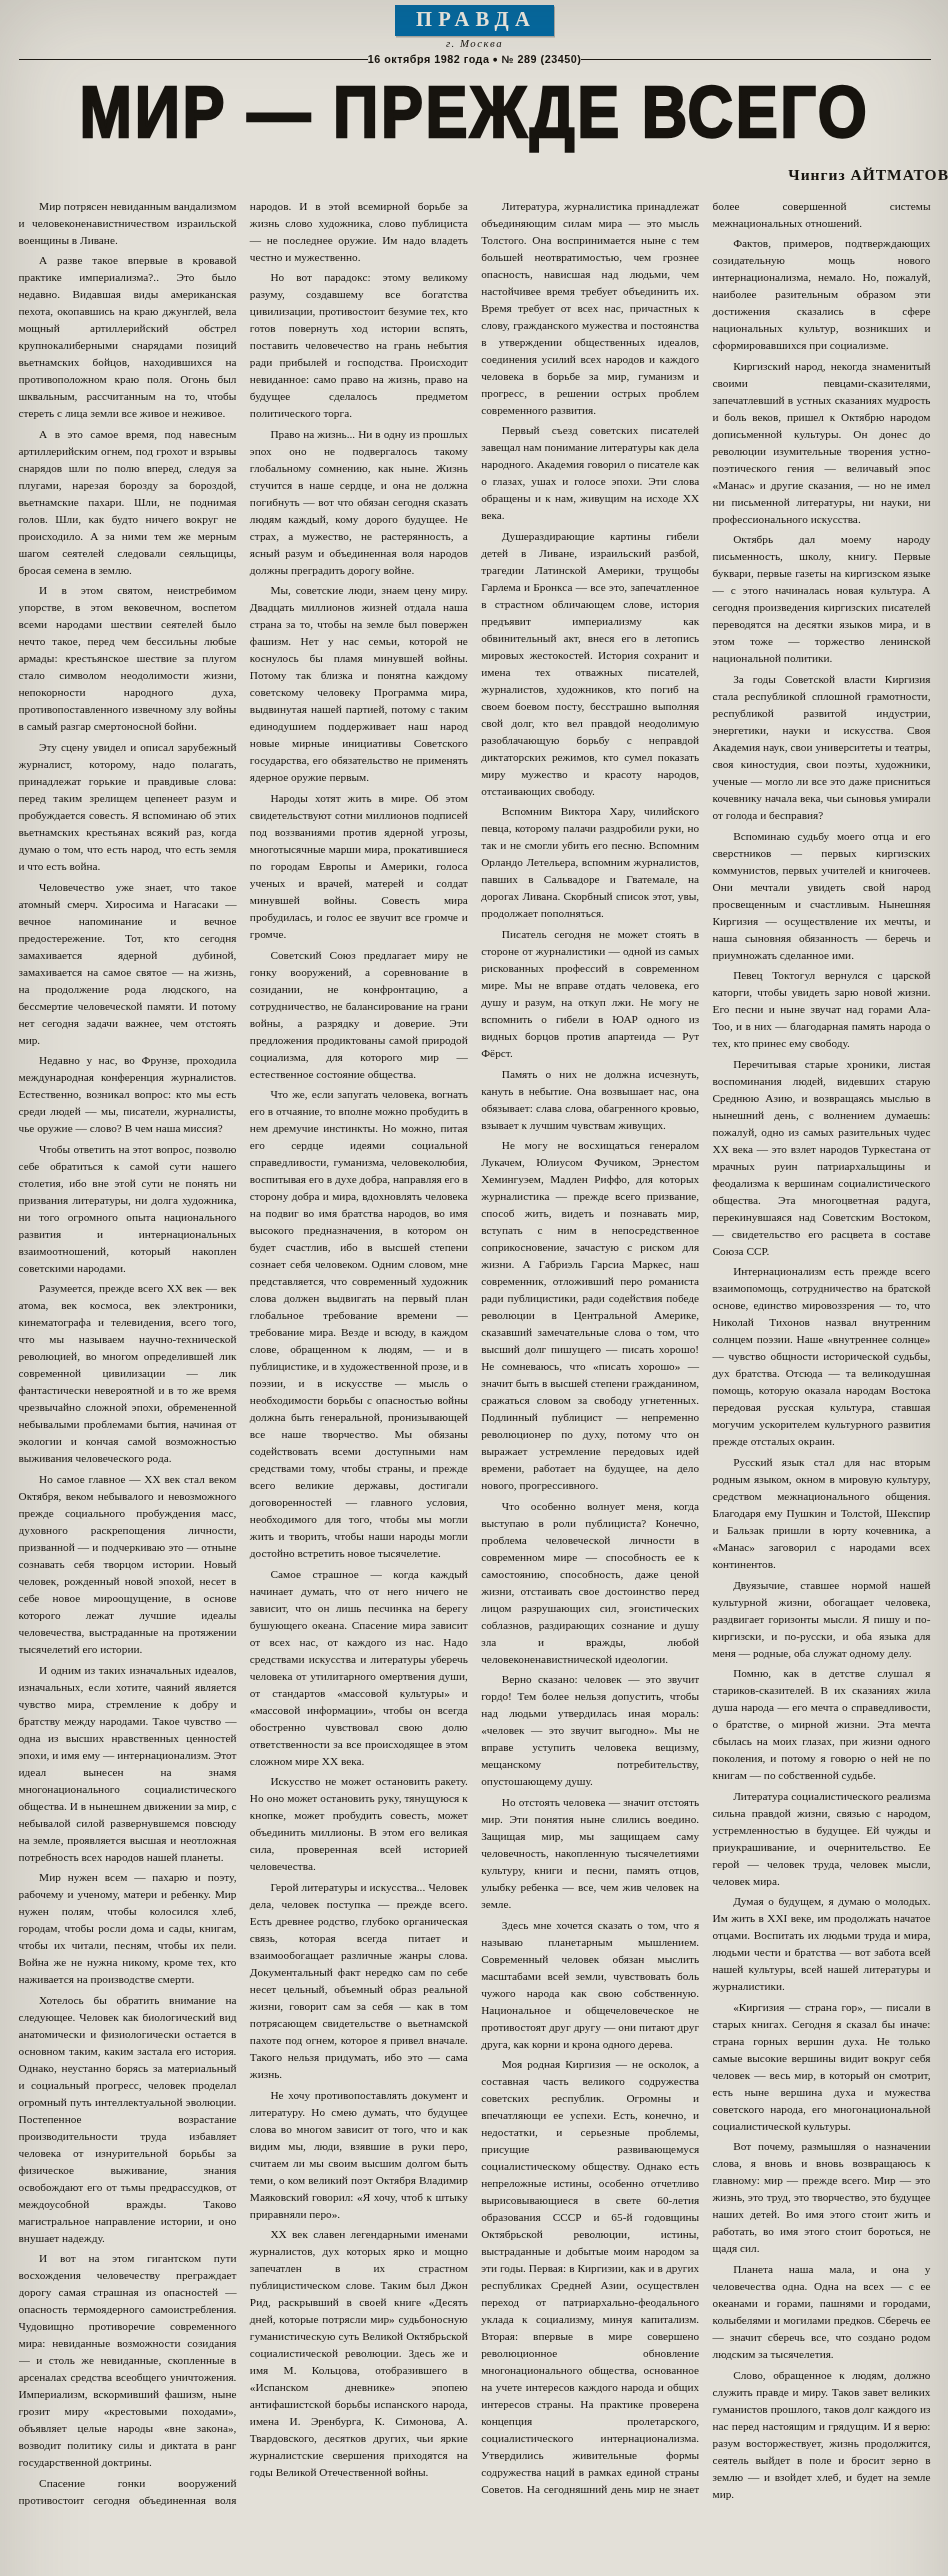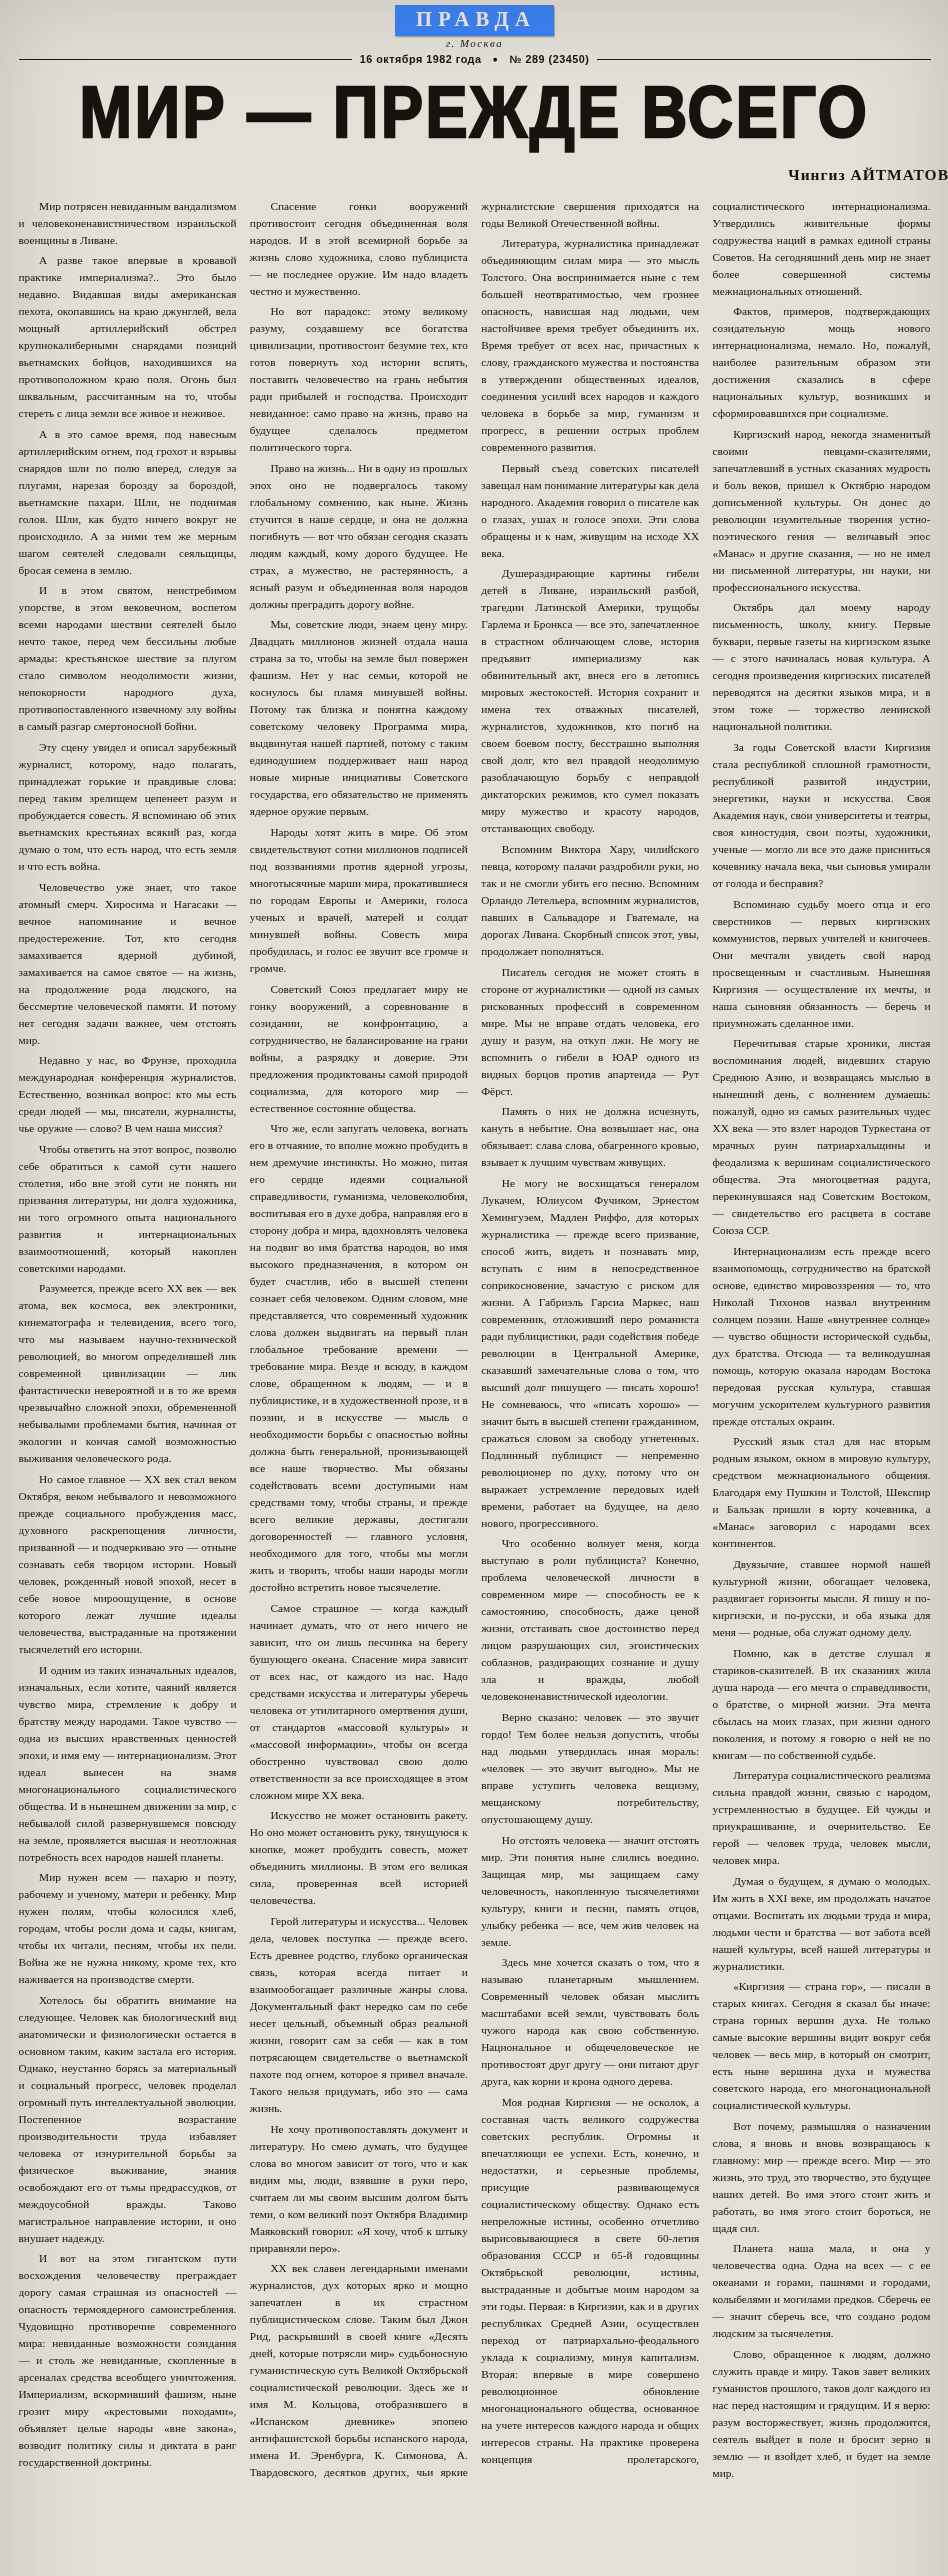--- a/index.html
+++ b/index.html
@@ -12,32 +12,32 @@
     overflow: hidden;
   }
   .scan-shade {
     position: absolute; inset: 0;
     box-shadow: inset 0 0 93px rgba(60,55,45,.20);
     pointer-events: none; z-index: 5;
   }
   .masthead { padding-top: 5.2px; }
   .logo-box {
     margin: 0 auto; width: fit-content;
-    background: #3b82f6; color: #efece4;
+    background: #0369a1; color: #efece4;
     font-family: "Liberation Serif", serif;
     font-weight: bold; font-size: 20.6px; letter-spacing: 6.2px;
     padding: 3.1px 17.5px 4.6px 20.6px;
     box-shadow: 1px 1.5px 0 rgba(0,0,0,.25);
   }
   .city {
     text-align: center; font-style: italic;
     font-size: 10.8px; letter-spacing: 1.5px; margin-top: 1.5px;
   }
   .dateline {
-    display: flex; align-items: center; gap: 8px;
+    display: flex; align-items: center; gap: 0;
     margin: 4.1px 18.5px 0 18.5px;
     font-family: "Liberation Sans", sans-serif;
     font-size: 10.8px; font-weight: bold; letter-spacing: 0.5px;
     white-space: nowrap;
   }
   .dateline .rule { flex: 1; height: 1.5px; background: #1b1813; }
   .dateline .sep { font-size: 8.8px; position: relative; top: -0.5px; padding: 0 3.1px; }
   .headline {
     margin: 8.2px 14.4px 0 14.4px;
     text-align: center;
@@ -126,20 +126,21 @@
       <p>Что особенно волнует меня, когда выступаю в роли публициста? Конечно, проблема человеческой личности в современном мире — способность ее к самостоянию, способность, даже ценой жизни, отстаивать свое достоинство перед лицом разрушающих сил, эгоистических соблазнов, раздирающих сознание и душу зла и вражды, любой человеконенавистнической идеологии.</p>
       <p>Верно сказано: человек — это звучит гордо! Тем более нельзя допустить, чтобы над людьми утвердилась иная мораль: «человек — это звучит выгодно». Мы не вправе уступить человека вещизму, мещанскому потребительству, опустошающему душу.</p>
       <p>Но отстоять человека — значит отстоять мир. Эти понятия ныне слились воедино. Защищая мир, мы защищаем саму человечность, накопленную тысячелетиями культуру, книги и песни, память отцов, улыбку ребенка — все, чем жив человек на земле.</p>
       <p>Здесь мне хочется сказать о том, что я называю планетарным мышлением. Современный человек обязан мыслить масштабами всей земли, чувствовать боль чужого народа как свою собственную. Национальное и общечеловеческое не противостоят друг другу — они питают друг друга, как корни и крона одного дерева.</p>
       <p>Моя родная Киргизия — не осколок, а составная часть великого содружества советских республик. Огромны и впечатляющи ее успехи. Есть, конечно, и недостатки, и серьезные проблемы, присущие развивающемуся социалистическому обществу. Однако есть непреложные истины, особенно отчетливо вырисовывающиеся в свете 60-летия образования СССР и 65-й годовщины Октябрьской революции, истины, выстраданные и добытые моим народом за эти годы. Первая: в Киргизии, как и в других республиках Средней Азии, осуществлен переход от патриархально-феодального уклада к социализму, минуя капитализм. Вторая: впервые в мире совершено революционное обновление многонационального общества, основанное на учете интересов каждого народа и общих интересов страны. На практике проверена концепция пролетарского, социалистического интернационализма. Утвердились живительные формы содружества наций в рамках единой страны Советов. На сегодняшний день мир не знает более совершенной системы межнациональных отношений.</p>
       <p>Фактов, примеров, подтверждающих созидательную мощь нового интернационализма, немало. Но, пожалуй, наиболее разительным образом эти достижения сказались в сфере национальных культур, возникших и сформировавшихся при социализме.</p>
       <p>Киргизский народ, некогда знаменитый своими певцами-сказителями, запечатлевший в устных сказаниях мудрость и боль веков, пришел к Октябрю народом дописьменной культуры. Он донес до революции изумительные творения устно-поэтического гения — величавый эпос «Манас» и другие сказания, — но не имел ни письменной литературы, ни науки, ни профессионального искусства.</p>
       <p>Октябрь дал моему народу письменность, школу, книгу. Первые буквари, первые газеты на киргизском языке — с этого начиналась новая культура. А сегодня произведения киргизских писателей переводятся на десятки языков мира, и в этом тоже — торжество ленинской национальной политики.</p>
       <p>За годы Советской власти Киргизия стала республикой сплошной грамотности, республикой развитой индустрии, энергетики, науки и искусства. Своя Академия наук, свои университеты и театры, своя киностудия, свои поэты, художники, ученые — могло ли все это даже присниться кочевнику начала века, чьи сыновья умирали от голода и бесправия?</p>
       <p>Вспоминаю судьбу моего отца и его сверстников — первых киргизских коммунистов, первых учителей и книгочеев. Они мечтали увидеть свой народ просвещенным и счастливым. Нынешняя Киргизия — осуществление их мечты, и наша сыновняя обязанность — беречь и приумножать сделанное ими.</p>
+      <p>Певец Токтогул вернулся с царской каторги, чтобы увидеть зарю новой жизни. Его песни и ныне звучат над горами Ала-Тоо, и в них — благодарная память народа о тех, кто принес ему свободу.</p>
       <p>Перечитывая старые хроники, листая воспоминания людей, видевших старую Среднюю Азию, и возвращаясь мыслью в нынешний день, с волнением думаешь: пожалуй, одно из самых разительных чудес XX века — это взлет народов Туркестана от мрачных руин патриархальщины и феодализма к вершинам социалистического общества. Эта многоцветная радуга, перекинувшаяся над Советским Востоком, — свидетельство его расцвета в составе Союза ССР.</p>
       <p>Интернационализм есть прежде всего взаимопомощь, сотрудничество на братской основе, единство мировоззрения — то, что Николай Тихонов назвал внутренним солнцем поэзии. Наше «внутреннее солнце» — чувство общности исторической судьбы, дух братства. Отсюда — та великодушная помощь, которую оказала народам Востока передовая русская культура, ставшая могучим ускорителем культурного развития прежде отсталых окраин.</p>
       <p>Русский язык стал для нас вторым родным языком, окном в мировую культуру, средством межнационального общения. Благодаря ему Пушкин и Толстой, Шекспир и Бальзак пришли в юрту кочевника, а «Манас» заговорил с народами всех континентов.</p>
       <p>Двуязычие, ставшее нормой нашей культурной жизни, обогащает человека, раздвигает горизонты мысли. Я пишу и по-киргизски, и по-русски, и оба языка для меня — родные, оба служат одному делу.</p>
       <p>Помню, как в детстве слушал я стариков-сказителей. В их сказаниях жила душа народа — его мечта о справедливости, о братстве, о мирной жизни. Эта мечта сбылась на моих глазах, при жизни одного поколения, и потому я говорю о ней не по книгам — по собственной судьбе.</p>
       <p>Литература социалистического реализма сильна правдой жизни, связью с народом, устремленностью в будущее. Ей чужды и приукрашивание, и очернительство. Ее герой — человек труда, человек мысли, человек мира.</p>
       <p>Думая о будущем, я думаю о молодых. Им жить в XXI веке, им продолжать начатое отцами. Воспитать их людьми труда и мира, людьми чести и братства — вот забота всей нашей культуры, всей нашей литературы и журналистики.</p>
       <p>«Киргизия — страна гор», — писали в старых книгах. Сегодня я сказал бы иначе: страна горных вершин духа. Не только самые высокие вершины видит вокруг себя человек — весь мир, в который он смотрит, есть ныне вершина духа и мужества советского народа, его многонациональной социалистической культуры.</p>
       <p>Вот почему, размышляя о назначении слова, я вновь и вновь возвращаюсь к главному: мир — прежде всего. Мир — это жизнь, это труд, это творчество, это будущее наших детей. Во имя этого стоит жить и работать, во имя этого стоит бороться, не щадя сил.</p>
       <p>Планета наша мала, и она у человечества одна. Одна на всех — с ее океанами и горами, пашнями и городами, колыбелями и могилами предков. Сберечь ее — значит сберечь все, что создано родом людским за тысячелетия.</p>

